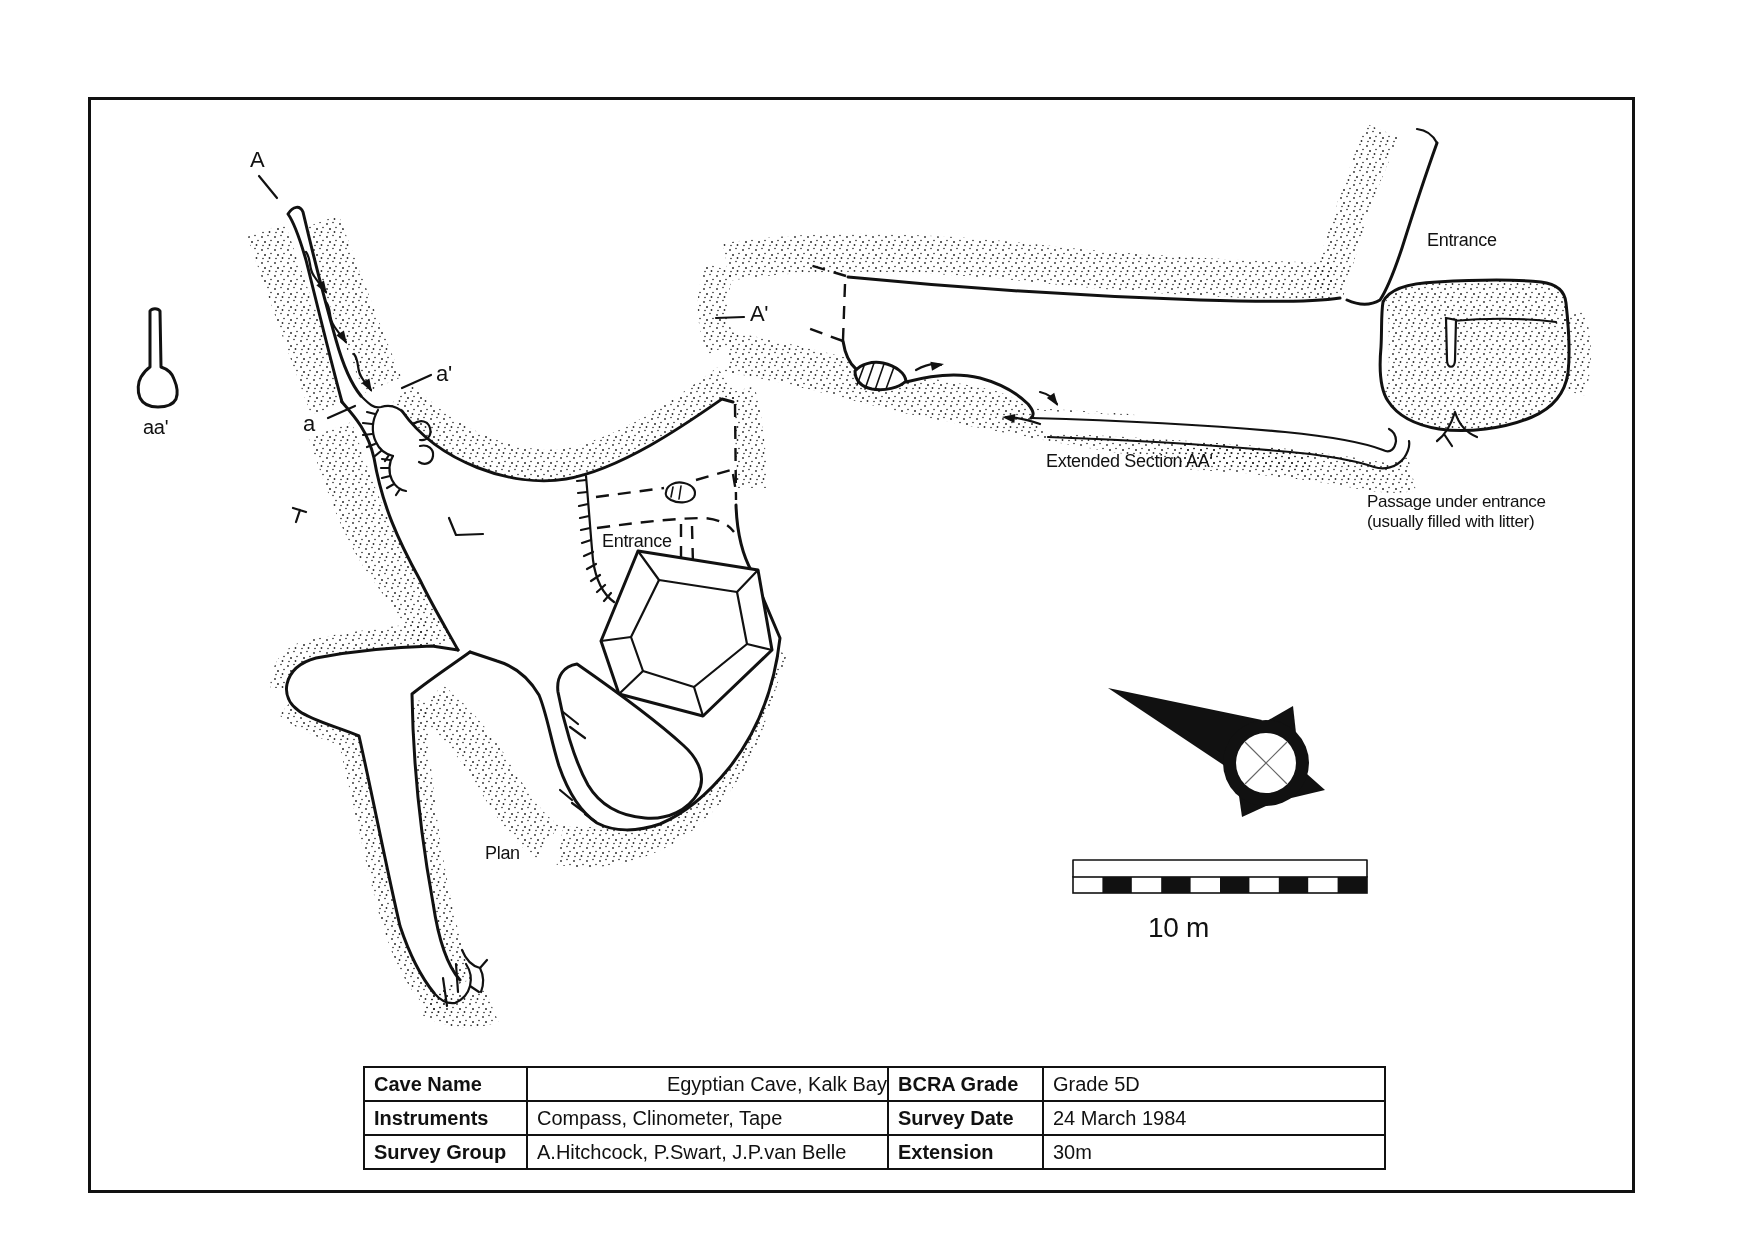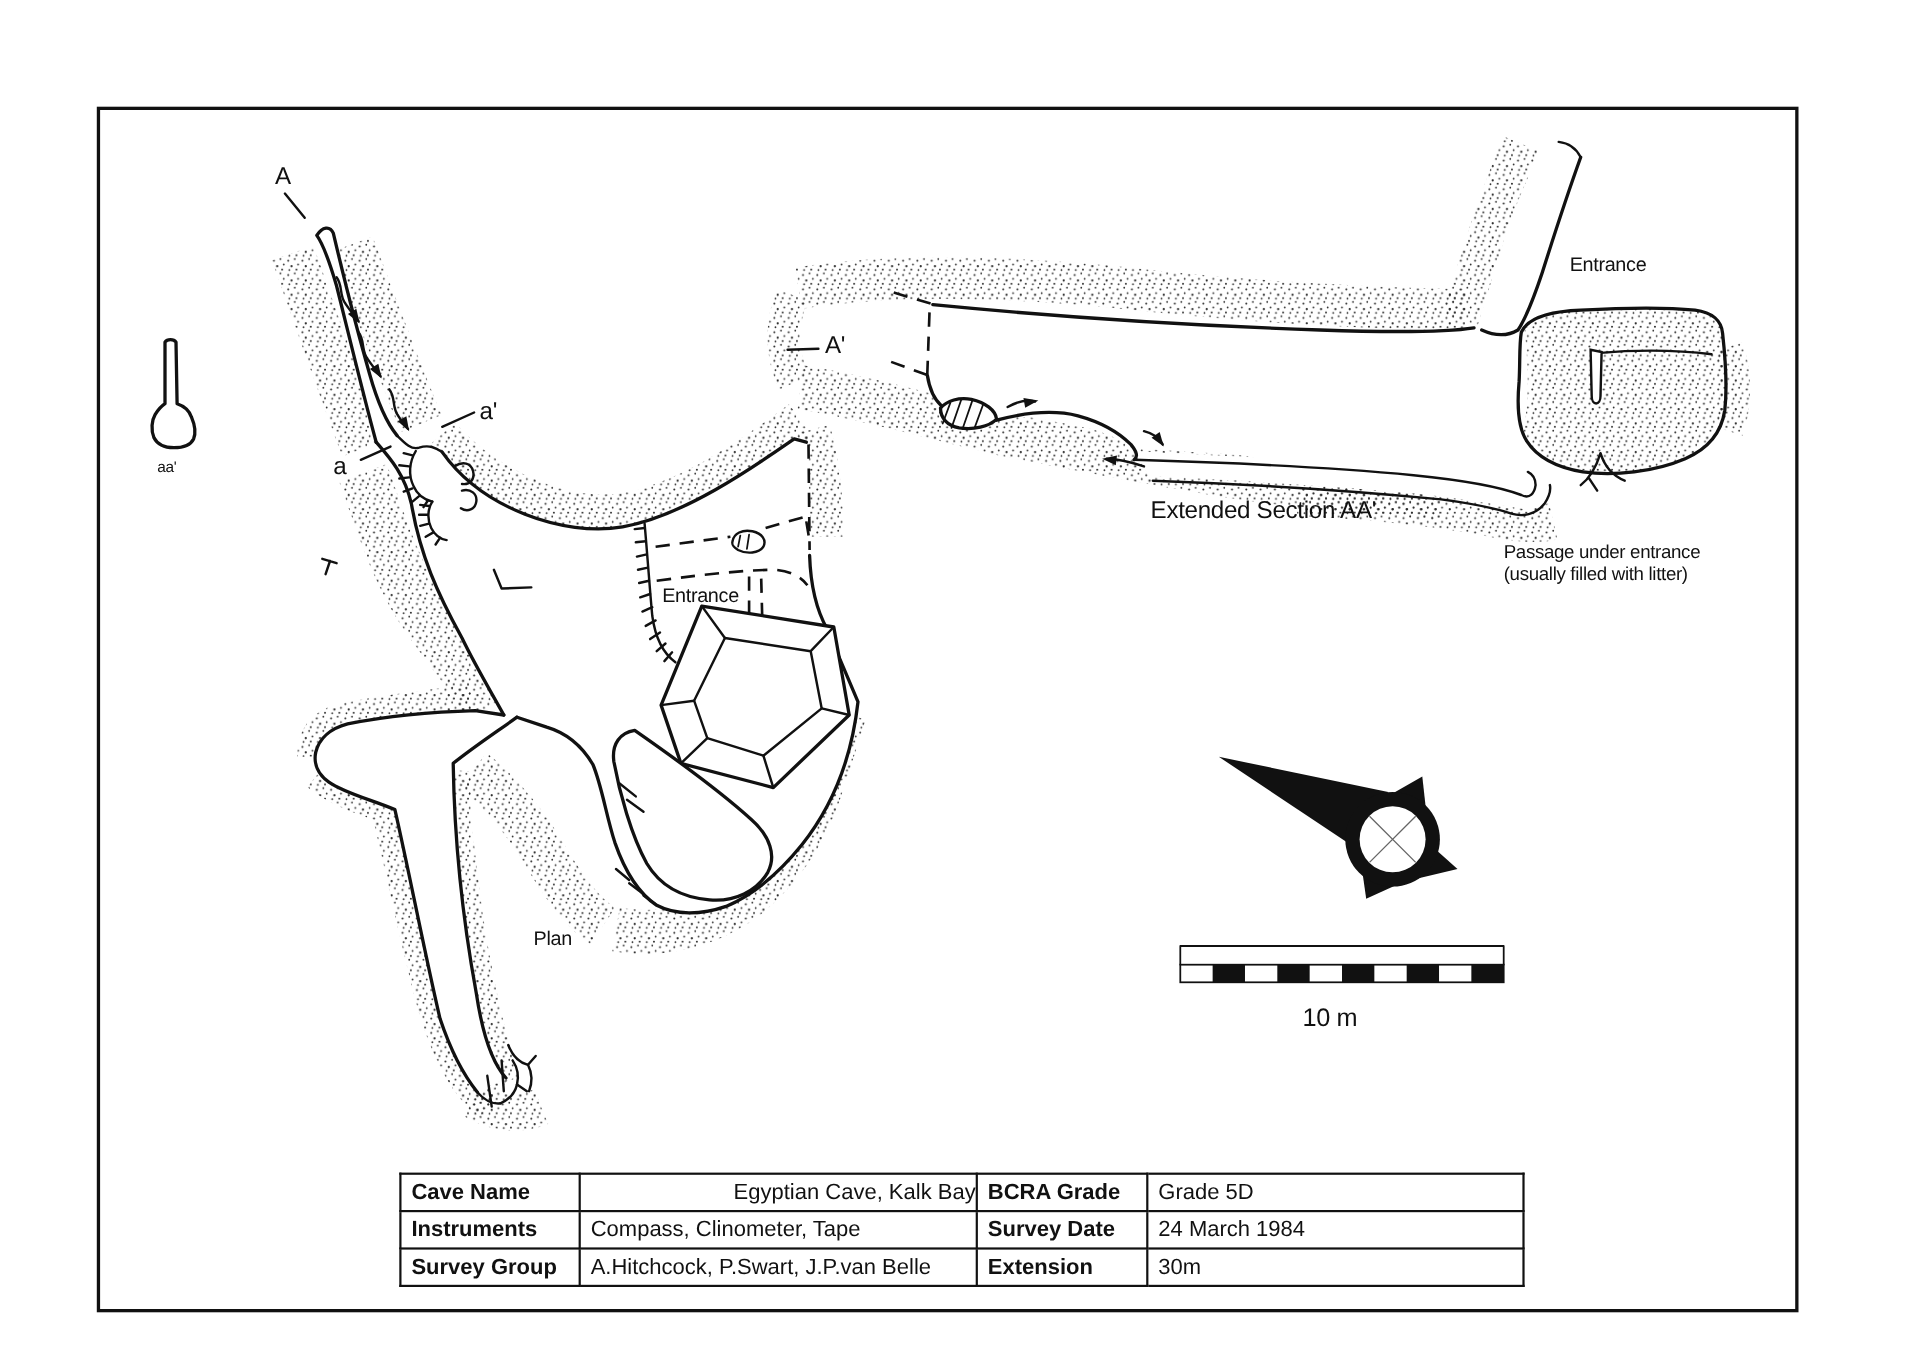--- a/index.html
+++ b/index.html
@@ -245,33 +245,33 @@
       <rect x="1073" y="877" width="294" height="16" fill="#fff" stroke="#111" stroke-width="1.6"></rect>
       <rect x="1102.4" y="877" width="29.4" height="16" fill="#111"></rect>
       <rect x="1161.2" y="877" width="29.4" height="16" fill="#111"></rect>
       <rect x="1220" y="877" width="29.4" height="16" fill="#111"></rect>
       <rect x="1278.8" y="877" width="29.4" height="16" fill="#111"></rect>
       <rect x="1337.6" y="877" width="29.4" height="16" fill="#111"></rect>
     </g>
   </svg>
 
   <span class="lbl" style="left:250px;top:147px;font-size:22px;">A</span>
-  <span class="lbl" style="left:143px;top:416px;font-size:14px;">aa'</span>
+  <span class="lbl" style="left:143px;top:416px;font-size:20px;">aa'</span>
   <span class="lbl" style="left:303px;top:411px;font-size:22px;">a</span>
   <span class="lbl" style="left:436px;top:361px;font-size:22px;">a'</span>
   <span class="lbl it" style="left:602px;top:531px;font-size:18px;">Entrance</span>
   <span class="lbl" style="left:485px;top:843px;font-size:18px;">Plan</span>
 
   <span class="lbl" style="left:750px;top:301px;font-size:22px;">A'</span>
-  <span class="lbl" style="left:1046px;top:451px;font-size:22px;">Extended Section AA'</span>
+  <span class="lbl" style="left:1046px;top:451px;font-size:18px;">Extended Section AA'</span>
   <span class="lbl it" style="left:1427px;top:230px;font-size:18px;">Entrance</span>
   <span class="lbl it" style="left:1367px;top:492px;font-size:17px;">Passage under entrance</span>
   <span class="lbl it" style="left:1367px;top:512px;font-size:17px;">(usually filled with litter)</span>
 
-  <span class="lbl" style="left:1184px;top:912px;font-size:23px;">10 m</span>
+  <span class="lbl" style="left:1148px;top:912px;font-size:28px;">10 m</span>
 
   <table class="info-table">
     <tbody>
         <tr>
       <td class="k" style="width:152px;">Cave Name</td>
       <td style="width:350px;text-align:right;">Egyptian Cave, Kalk Bay</td>
       <td class="k" style="width:144px;">BCRA Grade</td>
       <td style="width:331px;">Grade 5D</td>
     </tr>
     <tr>

